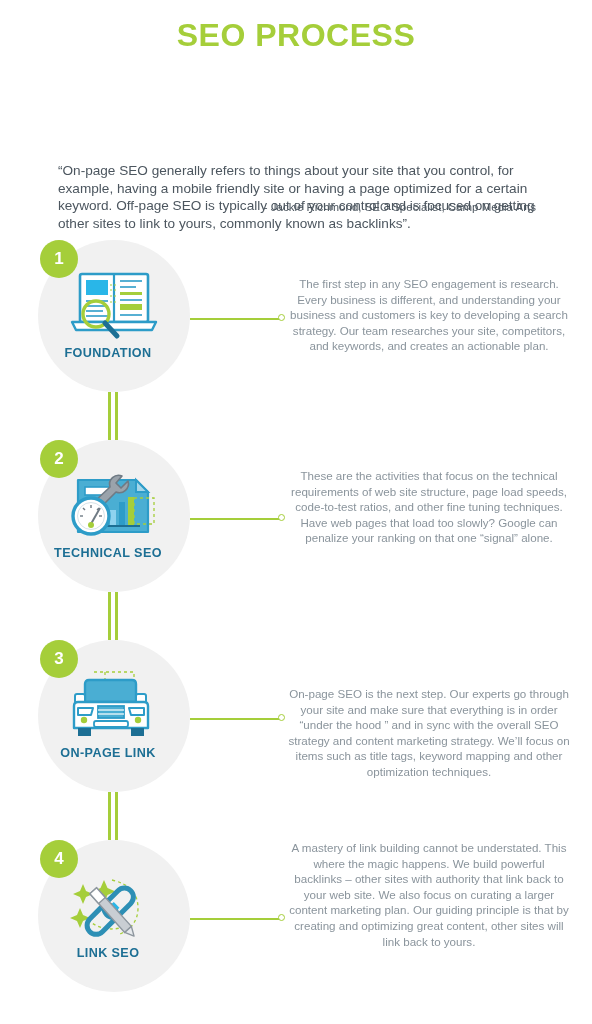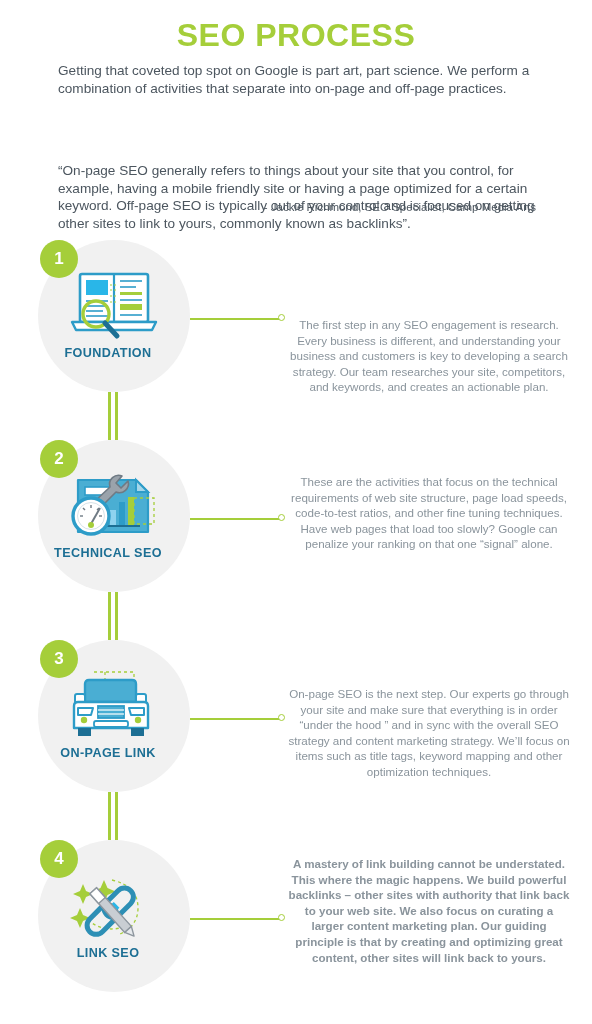--- a/index.html
+++ b/index.html
@@ -172,21 +172,20 @@
   }
   .vconnector span.a { left: 0; }
   .vconnector span.b { left: 7px; }
 </style>
 </head>
 <body>
 
 <div class="page">
 
   <div class="title">SEO PROCESS</div>
-  <div class="intro">Getting that coveted top spot on Google is part art, part science. We perform a combination of activities that separate into on-page and off-page practices.</div>
   <div class="quote">“On-page SEO generally refers to things about your site that you control, for example, having a mobile friendly site or having a page optimized for a certain keyword. Off-page SEO is typically out of your control and is focused on getting other sites to link to yours, commonly known as backlinks”.</div>
   <div class="attribution">- Jackie Richmond, SEO Specialist, Camp Media Arts</div>
 
   <div class="step" style="top:240px;">
     <div class="circle"></div>
     <div class="badge">1</div>
     <div class="icon-wrap">
       <svg viewBox="0 0 112 78" width="112" height="78">
 
         <rect x="22" y="6" width="68" height="48" rx="2" fill="#ffffff" stroke="#2d9cc8" stroke-width="2.6"></rect>
@@ -211,21 +210,21 @@
 
         <circle cx="38" cy="46" r="13" fill="none" stroke="#a5ce3a" stroke-width="3.4"></circle>
         <line x1="47" y1="55" x2="59" y2="68" stroke="#1d6f94" stroke-width="5" stroke-linecap="round"></line>
       </svg>
     </div>
     <div class="step-label">FOUNDATION</div>
     <div class="connector">
       <div class="line"></div>
       <div class="dot"></div>
     </div>
-    <div class="step-text" style="top:36px;margin-top:41px;">The first step in any SEO engagement is research. Every business is different, and understanding your business and customers is key to developing a search strategy. Our team researches your site, competitors, and keywords, and creates an actionable plan.</div>
+    <div class="step-text" style="top:36px;">The first step in any SEO engagement is research. Every business is different, and understanding your business and customers is key to developing a search strategy. Our team researches your site, competitors, and keywords, and creates an actionable plan.</div>
   </div>
 
   <div class="vconnector" style="top:392px; height:48px;">
     <span class="a"></span>
     <span class="b"></span>
   </div>
 
   <div class="step" style="top:440px;">
     <div class="circle"></div>
     <div class="badge">2</div>
@@ -255,21 +254,21 @@
         <line x1="41" y1="40" x2="39" y2="42" stroke="#6f7a84" stroke-width="1.4"></line>
         <line x1="33" y1="56" x2="42" y2="40" stroke="#6f7a84" stroke-width="2"></line>
         <circle cx="33" cy="57" r="3" fill="#a5ce3a"></circle>
       </svg>
     </div>
     <div class="step-label">TECHNICAL SEO</div>
     <div class="connector">
       <div class="line"></div>
       <div class="dot"></div>
     </div>
-    <div class="step-text" style="top:34px;">These are the activities that focus on the technical requirements of web site structure, page load speeds, code-to-test ratios, and other fine tuning techniques. Have web pages that load too slowly? Google can penalize your ranking on that one “signal” alone.</div>
+    <div class="step-text" style="top:28px;">These are the activities that focus on the technical requirements of web site structure, page load speeds, code-to-test ratios, and other fine tuning techniques. Have web pages that load too slowly? Google can penalize your ranking on that one “signal” alone.</div>
   </div>
 
   <div class="vconnector" style="top:592px; height:48px;">
     <span class="a"></span>
     <span class="b"></span>
   </div>
 
   <div class="step" style="top:640px;">
     <div class="circle"></div>
     <div class="badge">3</div>
@@ -340,16 +339,16 @@
           <rect x="26" y="40" width="13" height="9" fill="#ffffff" stroke="#8d969e" stroke-width="1.4"></rect>
           <path d="M78 40 l9 4.5 -9 4.5 z" fill="#e6e9ec" stroke="#8d969e" stroke-width="1.4" stroke-linejoin="round"></path>
         </g>
       </svg>
     </div>
     <div class="step-label">LINK SEO</div>
     <div class="connector">
       <div class="line"></div>
       <div class="dot"></div>
     </div>
-    <div class="step-text" style="top:16px;font-weight:bold;">A mastery of link building cannot be understated. This where the magic happens. We build powerful backlinks – other sites with authority that link back to your web site. We also focus on curating a larger content marketing plan. Our guiding principle is that by creating and optimizing great content, other sites will link back to yours.</div>
+    <div class="step-text" style="top:0;">A mastery of link building cannot be understated. This where the magic happens. We build powerful backlinks – other sites with authority that link back to your web site. We also focus on curating a larger content marketing plan. Our guiding principle is that by creating and optimizing great content, other sites will link back to yours.</div>
   </div>
 
 </div>
 
 </body></html>

